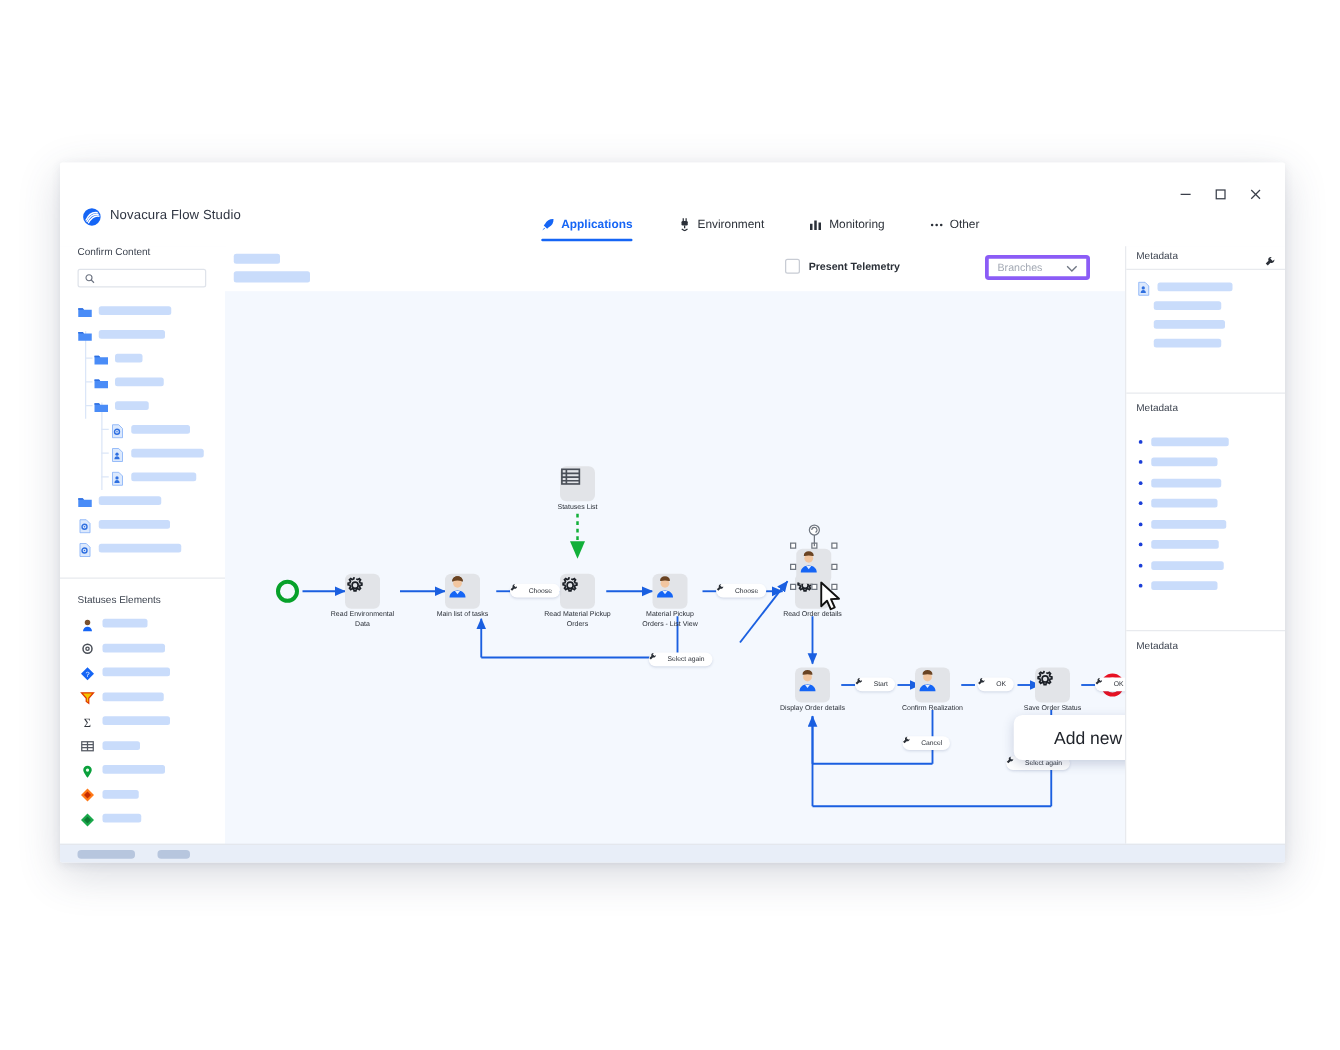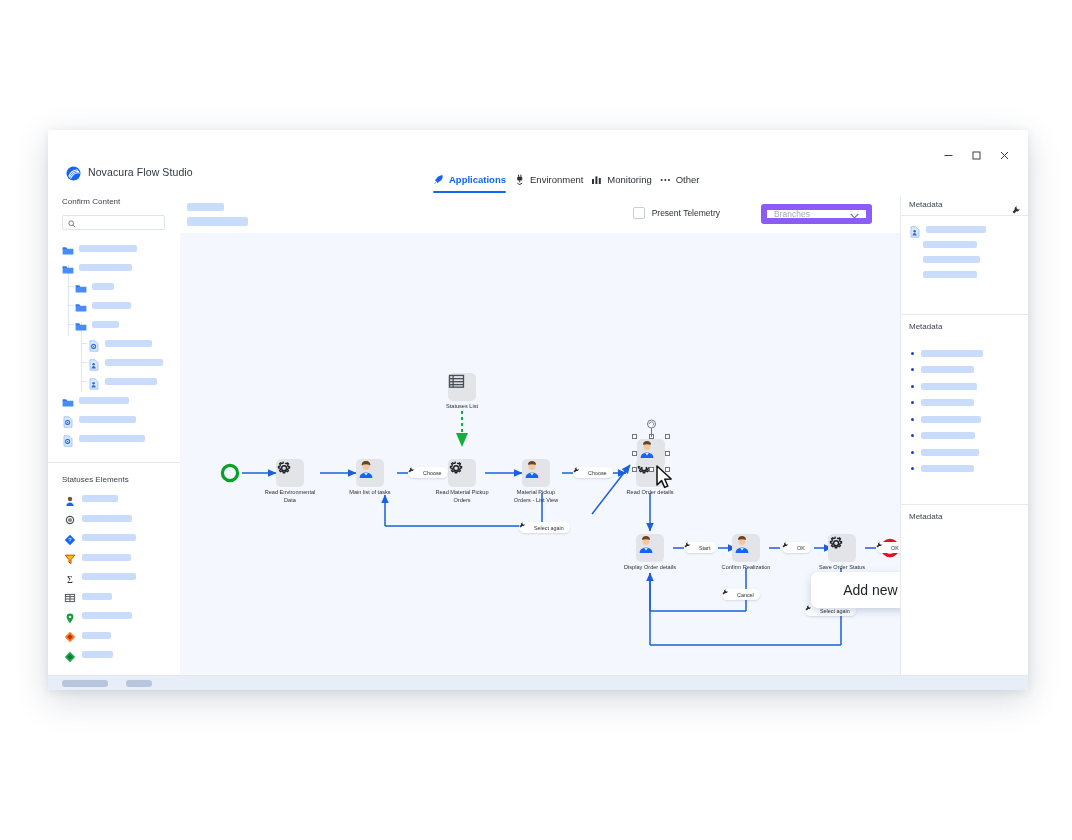--- a/index.html
+++ b/index.html
@@ -29,21 +29,21 @@
   .caret-btn{position:absolute;right:14px;top:40px;width:18px;height:14px;display:flex;align-items:center;justify-content:center;}
   
   .header{
     position:absolute;left:0;top:32px;width:980px;height:35px;
     border-bottom:1px solid #e8eaee;
     background:#fff;
   }
   .brand{position:absolute;left:18px;top:4px;display:flex;gap:7px;}
   .brand-logo{width:15px;height:15px;}
   .brand-name{font-size:10.5px;color:#2f3542;letter-spacing:.1px;white-space:nowrap;}
-  .tabs{position:absolute;left:385px;top:0px;height:35px;display:flex;align-items:center;gap:8px;}
+  .tabs{position:absolute;left:385px;top:0px;height:35px;display:flex;align-items:center;gap:36px;}
   .tab{display:flex;align-items:center;gap:5px;height:35px;position:relative;cursor:default;}
   .tab-label{font-size:9.5px;color:#2b3038;white-space:nowrap;}
   .tab.active .tab-label{color:#1565f5;font-weight:bold;}
   .tab.active:after{
     content:"";position:absolute;left:0;right:0;bottom:4px;height:2px;background:#1565f5;border-radius:2px;
   }
   .tab-ico{width:11px;height:11px;display:flex;align-items:center;justify-content:center;}
   
   .body-area{position:absolute;left:0;top:67px;width:980px;height:478px;background:#fff;}
   
@@ -70,24 +70,24 @@
   .we-ico{width:12px;height:12px;margin-right:6px;flex:none;display:block;}
   
   .center{
     position:absolute;left:132px;top:0;width:720px;height:478px;background:#fff;
   }
   .center-head{position:absolute;left:0;top:0;width:720px;height:36px;background:#fff;}
   .ch-bar1{position:absolute;left:7px;top:6px;width:37px;height:8px;background:#c9dcfb;border-radius:2px;}
   .ch-bar2{position:absolute;left:7px;top:20px;width:61px;height:9px;background:#c9dcfb;border-radius:2px;}
   .telemetry{position:absolute;right:180px;top:10px;display:flex;align-items:center;gap:7px;}
   .chk{width:10px;height:10px;border:1px solid #c8ccd4;border-radius:2px;background:#fff;}
-  .telemetry-lbl{font-size:8.5px;color:#2b3038;font-weight:normal;white-space:nowrap;}
+  .telemetry-lbl{font-size:8.5px;color:#2b3038;font-weight:bold;white-space:nowrap;}
   .branches{
-    position:absolute;right:28px;top:7px;width:111px;height:20px;
-    border:6px solid #8b5cf6;border-radius:3px;background:#fff;
+    position:absolute;right:28px;top:7px;width:84px;height:20px;
+    border:3px solid #8b5cf6;border-radius:3px;background:#fff;
     display:flex;align-items:center;padding:0 7px;box-sizing:border-box;justify-content:space-between;
   }
   .branches-lbl{font-size:8.5px;color:#a3a9b4;}
   .canvas{
     position:absolute;left:0;top:36px;width:720px;height:442px;
     background:#f4f8fe;overflow:hidden;
   }
   .canvas svg{position:absolute;left:0;top:0;}
   .node{position:absolute;}
   .node-box{

